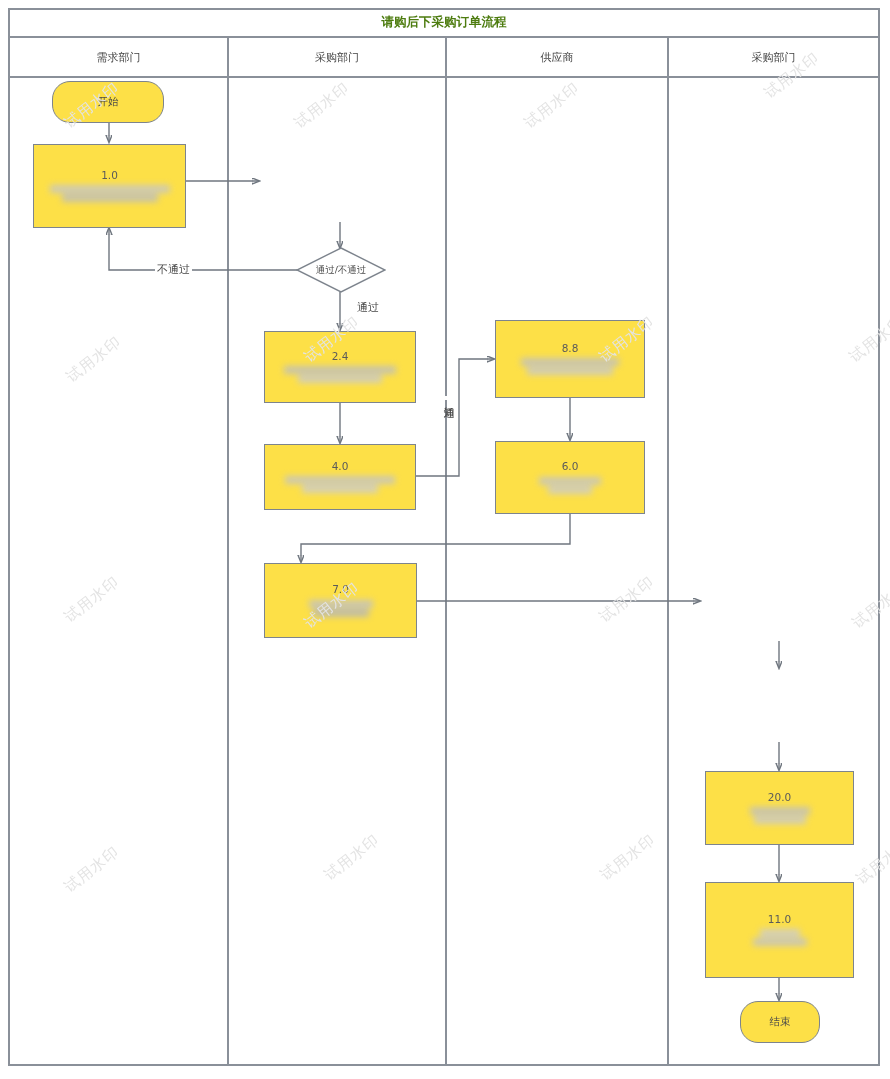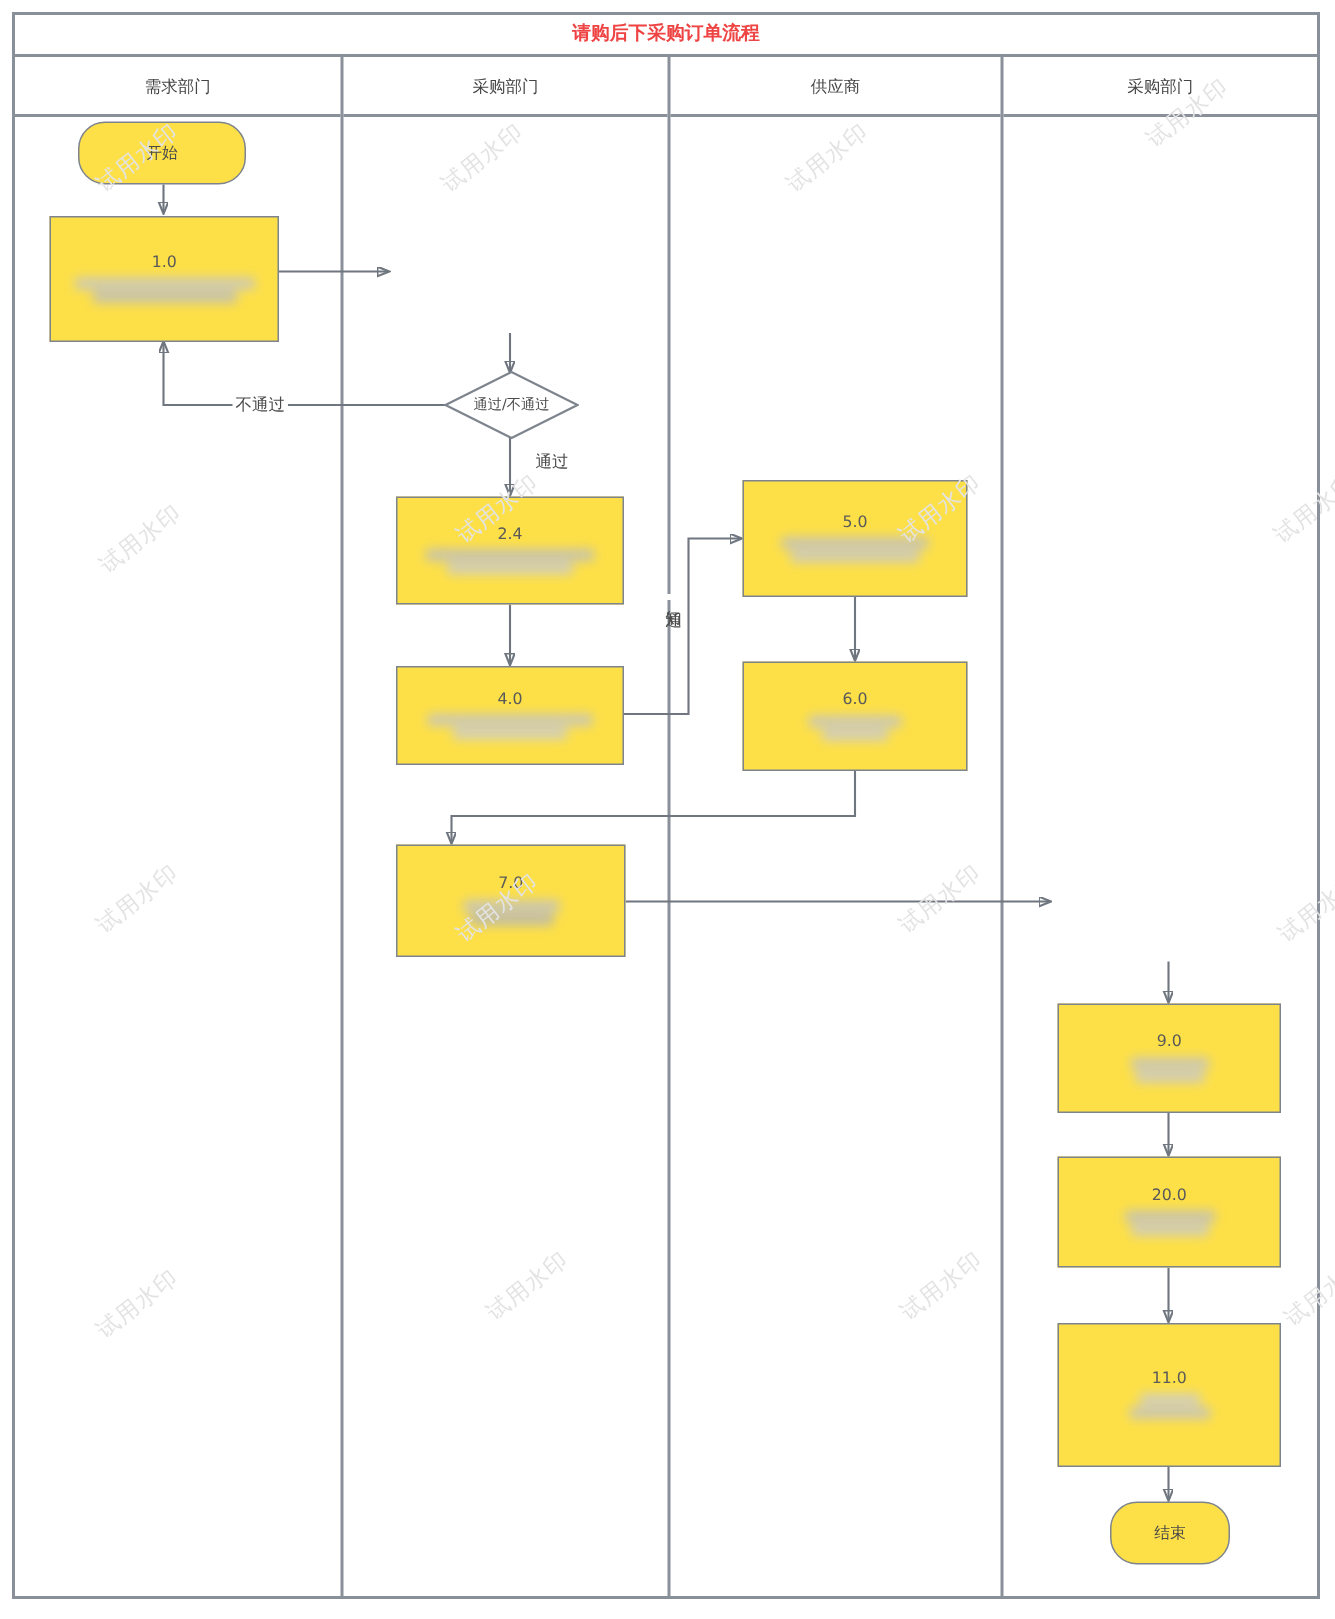--- a/index.html
+++ b/index.html
@@ -52,21 +52,21 @@
     width: 872px; height: 30px;
     box-sizing: border-box;
     border-bottom: 2px solid #8a9099;
     display: flex;
     align-items: center;
     justify-content: center;
     z-index: 2;
   }
   .title-bar .t {
     font-size: 12.5px;
-    color: #ef4444;
+    color: #4d7c0f;
     font-weight: bold;
   }
   .lane-head {
     position: absolute;
     top: 38px;
     height: 40px;
     box-sizing: border-box;
     border-bottom: 2px solid #8a9099;
     display: flex;
     align-items: center;
@@ -269,21 +269,21 @@
 
   <div class="node proc" style="left:264px;top:444px;width:152px;height:66px;">
     <span class="num">4.0</span>
     <span class="redacted" style="width:110px;">
       <span style="width:110px;background:#c4c4c4;"></span>
       <span style="width:76px;background:#cccccc;"></span>
     </span>
   </div>
 
   <div class="node proc" style="left:495px;top:320px;width:150px;height:78px;">
-    <span class="num">5.0</span>
+    <span class="num">8.8</span>
     <span class="redacted" style="width:98px;">
       <span style="width:98px;background:#c0c0c0;"></span>
       <span style="width:86px;background:#c8c8c8;"></span>
     </span>
   </div>
 
   <div class="node proc" style="left:495px;top:441px;width:150px;height:73px;">
     <span class="num">6.0</span>
     <span class="redacted" style="width:62px;">
       <span style="width:62px;background:#c4c4c4;"></span>
@@ -293,27 +293,20 @@
 
   <div class="node proc" style="left:264px;top:563px;width:153px;height:75px;">
     <span class="num">7.0</span>
     <span class="redacted" style="width:64px;">
       <span style="width:64px;background:#c2c2c2;"></span>
       <span style="width:56px;background:#b6b6b6;"></span>
     </span>
   </div>
 
 
-  <div class="node proc" style="left:705px;top:669px;width:149px;height:73px;">
-    <span class="num">9.0</span>
-    <span class="redacted" style="width:52px;">
-      <span style="width:52px;background:#c3c3c3;"></span>
-      <span style="width:46px;background:#c9c9c9;"></span>
-    </span>
-  </div>
 
   <div class="node proc" style="left:705px;top:771px;width:149px;height:74px;">
     <span class="num">20.0</span>
     <span class="redacted" style="width:60px;">
       <span style="width:60px;background:#bfbfbf;"></span>
       <span style="width:52px;background:#c9c9c9;"></span>
     </span>
   </div>
 
   <div class="node proc" style="left:705px;top:882px;width:149px;height:96px;">

